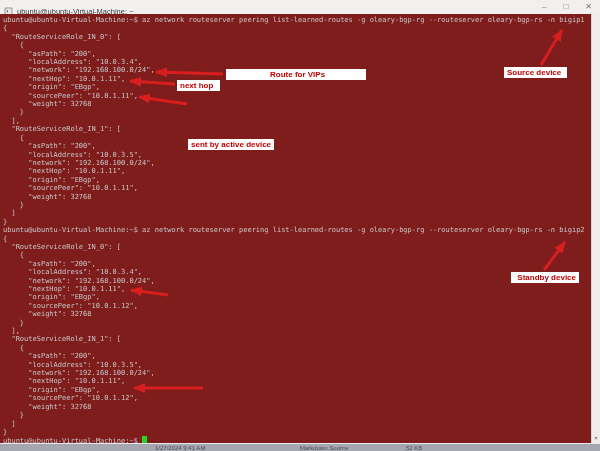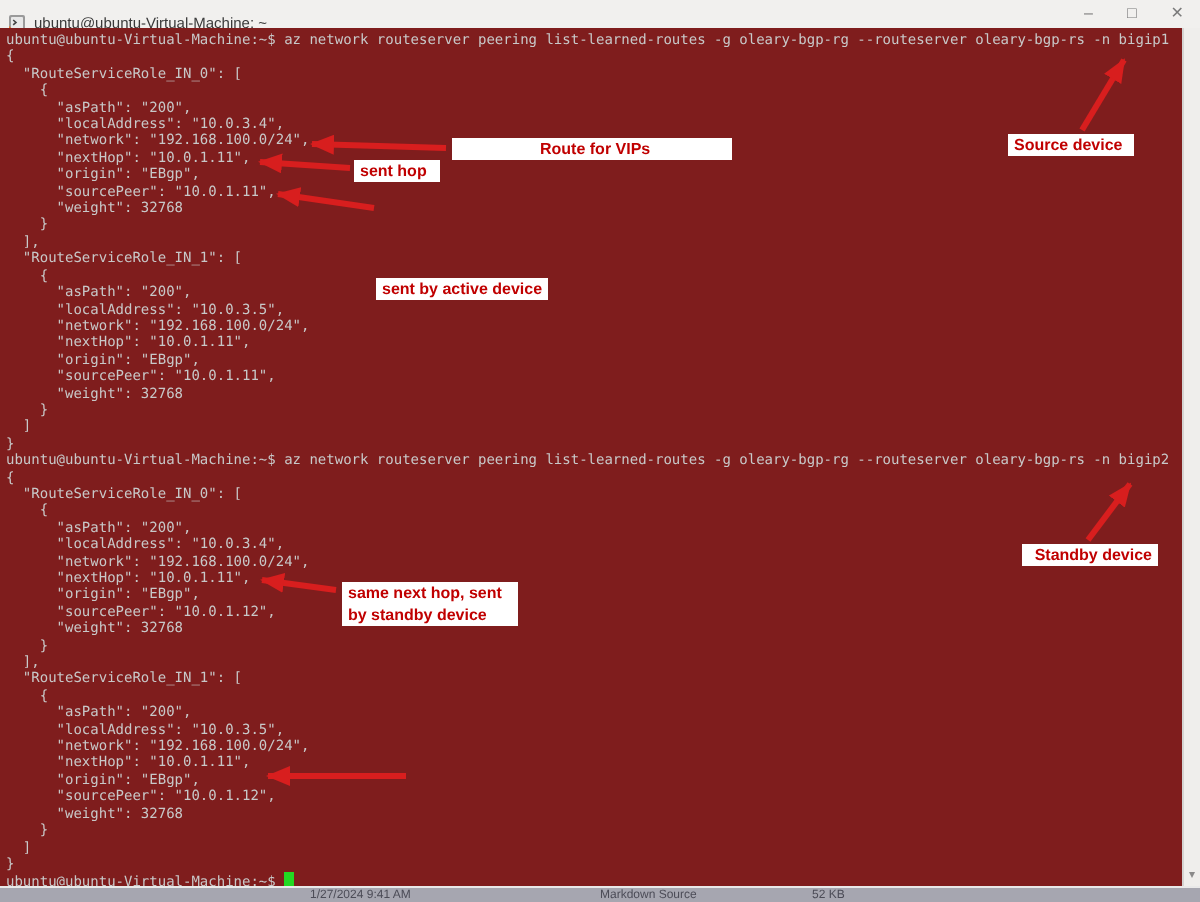--- a/index.html
+++ b/index.html
@@ -130,25 +130,24 @@
     <line x1="223" y1="74" x2="156" y2="72" stroke="#d81e1e" stroke-width="3" marker-end="url(#ah)"></line>
     <line x1="175" y1="84" x2="130" y2="81" stroke="#d81e1e" stroke-width="3" marker-end="url(#ah)"></line>
     <line x1="187" y1="104" x2="139" y2="97" stroke="#d81e1e" stroke-width="3" marker-end="url(#ah)"></line>
     <line x1="541" y1="65" x2="562" y2="30" stroke="#d81e1e" stroke-width="3" marker-end="url(#ah)"></line>
     <line x1="544" y1="270" x2="565" y2="242" stroke="#d81e1e" stroke-width="3" marker-end="url(#ah)"></line>
     <line x1="168" y1="295" x2="131" y2="290" stroke="#d81e1e" stroke-width="3" marker-end="url(#ah)"></line>
     <line x1="203" y1="388" x2="134" y2="388" stroke="#d81e1e" stroke-width="3" marker-end="url(#ah)"></line>
   </svg>
 
   <div id="lbl-route-vips" class="callout">Route for VIPs</div>
-  <div id="lbl-next-hop" class="callout">sent hop</div>
+  <div id="lbl-next-hop" class="callout">next hop</div>
   <div id="lbl-sent-active" class="callout">sent by active device</div>
   <div id="lbl-active-device" class="callout">Source device</div>
   <div id="lbl-standby-device" class="callout">Standby device</div>
-  <div id="lbl-same-next-hop" class="callout">same next hop, sent by standby device</div>
 
   <div id="bottom-strip">
     <span id="bs-date">1/27/2024 9:41 AM</span>
     <span id="bs-type">Markdown Source</span>
     <span id="bs-size">52 KB</span>
   </div>
 
 </div>
 
 </body></html>

